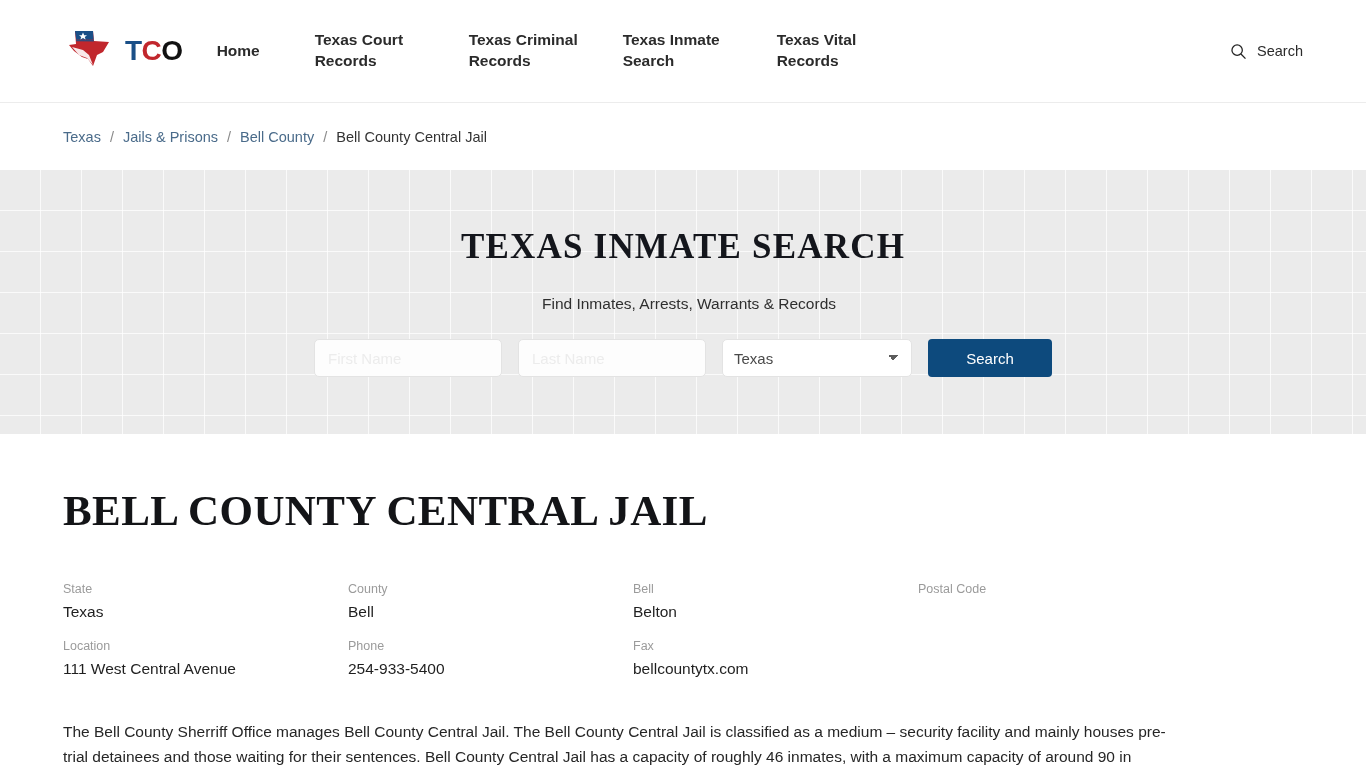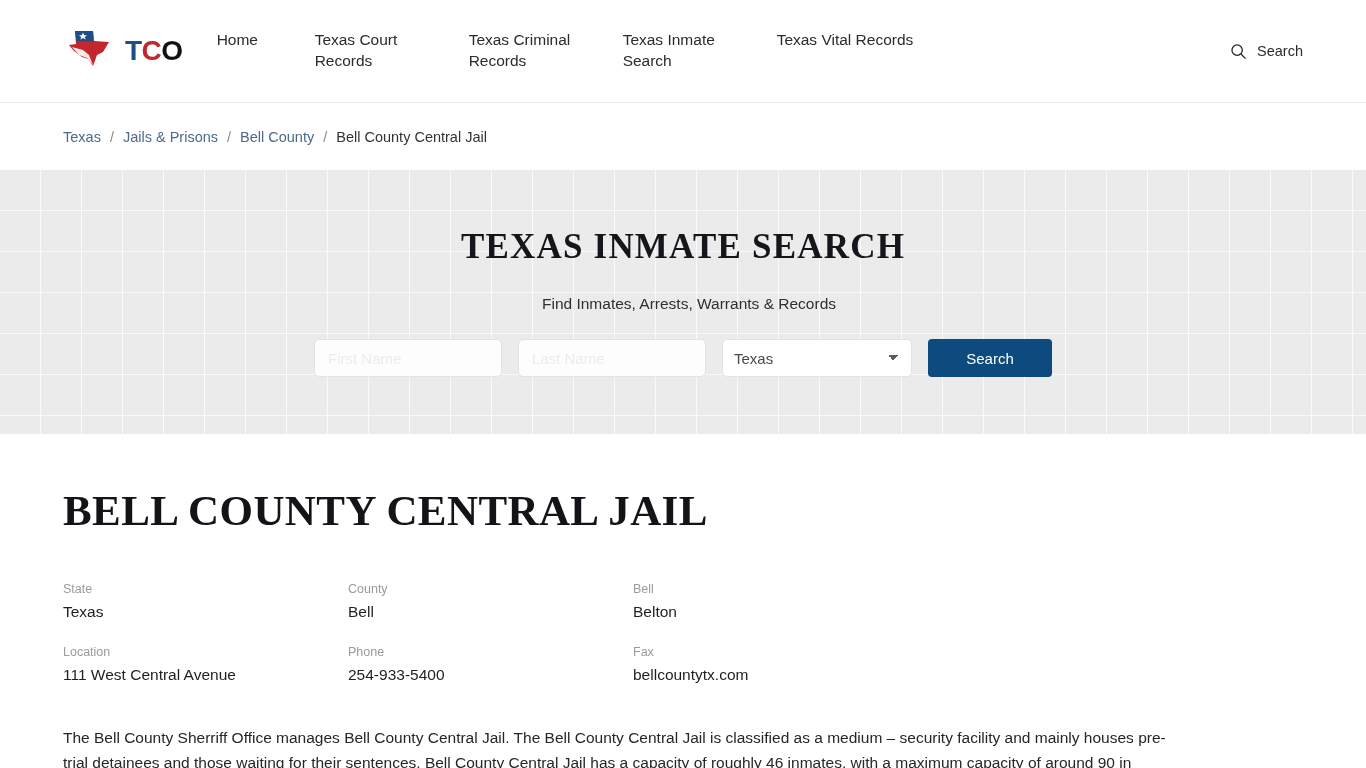--- a/index.html
+++ b/index.html
@@ -47,22 +47,23 @@
     letter-spacing: -0.5px;
     line-height: 1;
     margin-left: 2px;
   }
   .brand-text .t { color: #1a4f87; }
   .brand-text .c { color: #c1272d; }
   .brand-text .o { color: #111111; }
 
   .main-nav {
     display: flex;
-    align-items: flex-start;
+    align-items: center;
     flex: 1 1 auto;
+    font-weight: bold;
   }
   .nav-link {
     font-size: 15.5px;
     color: #2b2b2b;
     text-decoration: none;
     line-height: 1.35;
     width: 154px;
     display: block;
     padding-right: 12px;
   }
@@ -202,21 +203,21 @@
     font-weight: 700;
     font-size: 43px;
     letter-spacing: 0.4px;
     line-height: 1.05;
     color: #131417;
     margin: 0 0 47px 0;
   }
   .info-grid {
     display: grid;
     grid-template-columns: 285px 285px 285px 285px;
-    row-gap: 20px;
+    row-gap: 14px;
     margin-bottom: 40px;
   }
   .info-cell { }
   .info-label {
     font-size: 12.5px;
     color: #9b9b9b;
     line-height: 1.5;
     margin-bottom: 3px;
   }
   .info-value {
@@ -308,20 +309,21 @@
     </div>
     <div class="info-cell">
       <div class="info-label">County</div>
       <div class="info-value">Bell</div>
     </div>
     <div class="info-cell">
       <div class="info-label">Bell</div>
       <div class="info-value">Belton</div>
     </div>
     <div class="info-cell">
+      <div class="info-label">Postal Code</div>
     </div>
     <div class="info-cell">
       <div class="info-label">Location</div>
       <div class="info-value">111 West Central Avenue</div>
     </div>
     <div class="info-cell">
       <div class="info-label">Phone</div>
       <div class="info-value">254-933-5400</div>
     </div>
     <div class="info-cell">

